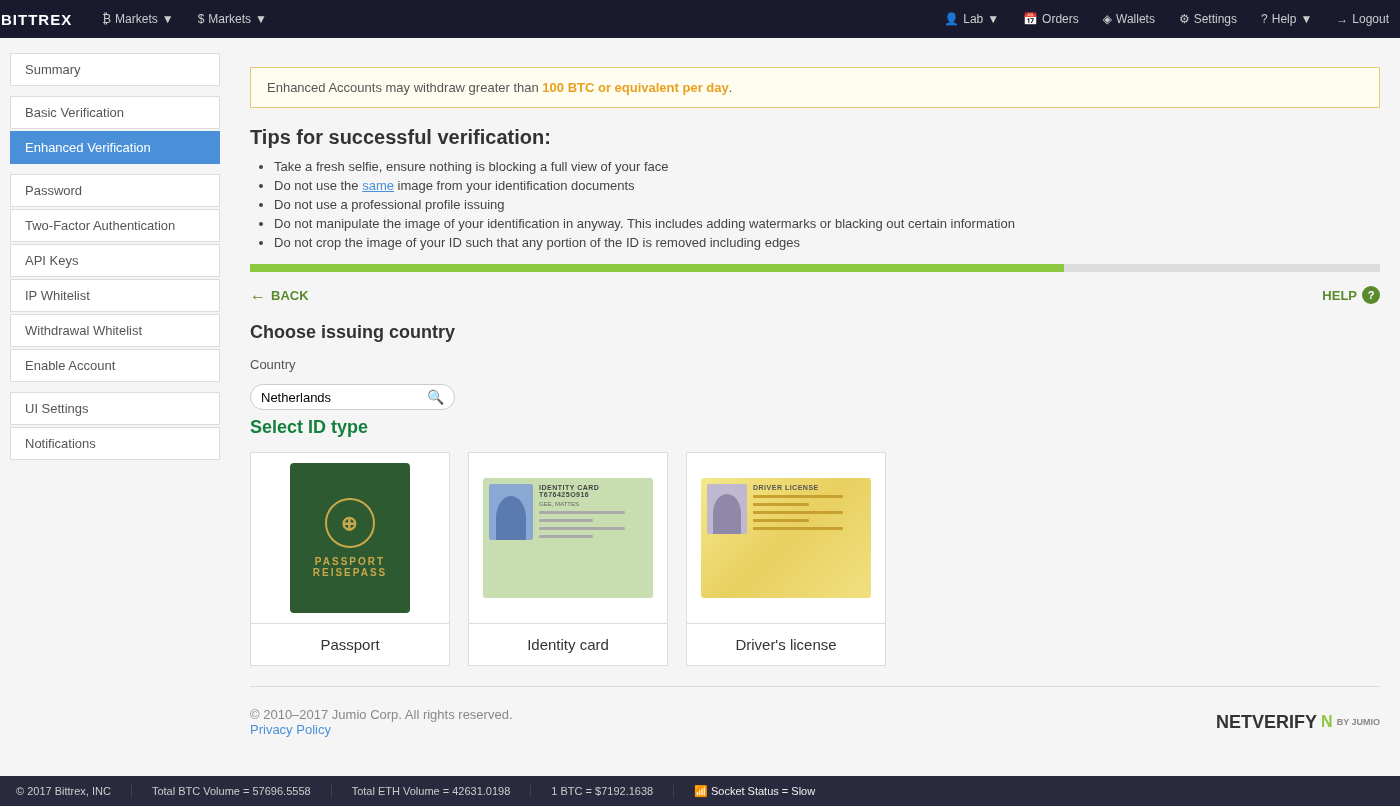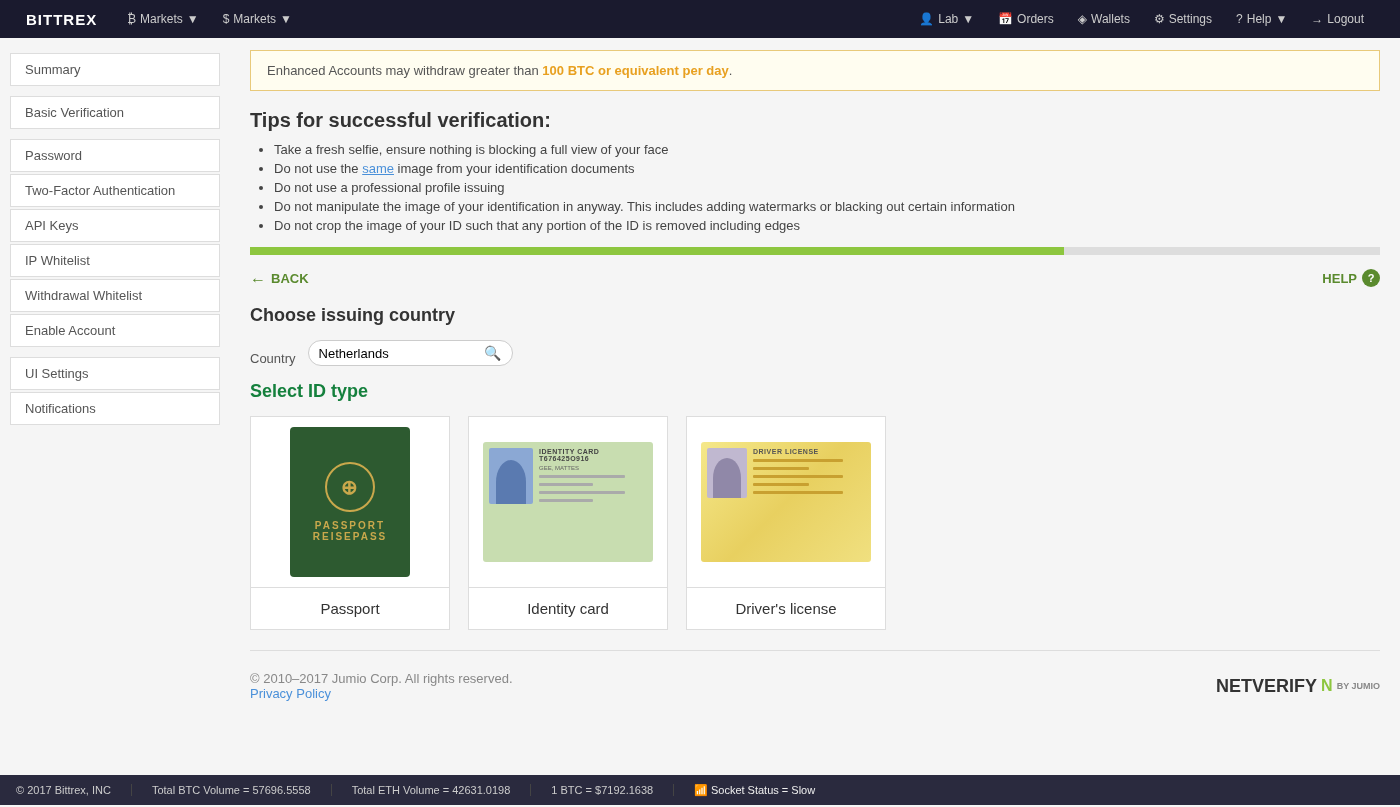--- a/index.html
+++ b/index.html
@@ -4,21 +4,21 @@
   <style>
     * { box-sizing: border-box; margin: 0; padding: 0; }
     body { font-family: Arial, sans-serif; font-size: 13px; background: #f5f5f5; color: #333; }
 
     
     .topnav {
       background: #1a1a2e;
       display: flex;
       align-items: center;
       height: 38px;
-      padding: 0 26px;
+      padding: 0 1px;
     }
     .topnav-logo {
       color: #fff;
       font-weight: bold;
       font-size: 15px;
       margin-right: 20px;
       letter-spacing: 1px;
     }
     .topnav-items {
       display: flex;
@@ -69,21 +69,21 @@
     .sidebar-item.active {
       background: #4a90d9;
       color: #fff;
       border-color: #4a90d9;
     }
     .sidebar-section-gap { margin-top: 10px; }
 
     
     .main-content {
       flex: 1;
-      padding: 12px 20px;
+      padding: 29px 20px;
     }
 
     
     .alert-box {
       border: 1px solid #e8c97a;
       background: #fffdf0;
       padding: 12px 16px;
       margin-bottom: 18px;
       font-size: 13px;
       color: #555;
@@ -164,23 +164,24 @@
 
     
     .section-title {
       font-size: 18px;
       font-weight: bold;
       color: #333;
       margin-bottom: 14px;
     }
     .country-row {
       display: flex;
-      align-items: flex-end;
+      align-items: flex-start;
       gap: 12px;
-      margin-bottom: 15px;
+      margin-bottom: 7px;
+      flex-direction: column;
     }
     .country-label { font-size: 13px; color: #555; }
     .country-input-wrap {
       display: flex;
       align-items: center;
       border: 1px solid #ccc;
       border-radius: 14px;
       padding: 4px 10px;
       background: #fff;
       gap: 6px;
@@ -455,20 +456,21 @@
     </div>
   </div>
 </nav>
 
 <div class="page-layout">
 
   <aside class="sidebar">
     <div class="sidebar-item">Summary</div>
     <div class="sidebar-section-gap"></div>
     <div class="sidebar-item">Basic Verification</div>
+    <div class="sidebar-item active">Enhanced Verification</div>
     <div class="sidebar-section-gap"></div>
     <div class="sidebar-item">Password</div>
     <div class="sidebar-item">Two-Factor Authentication</div>
     <div class="sidebar-item">API Keys</div>
     <div class="sidebar-item">IP Whitelist</div>
     <div class="sidebar-item">Withdrawal Whitelist</div>
     <div class="sidebar-item">Enable Account</div>
     <div class="sidebar-section-gap"></div>
     <div class="sidebar-item">UI Settings</div>
     <div class="sidebar-item">Notifications</div>

